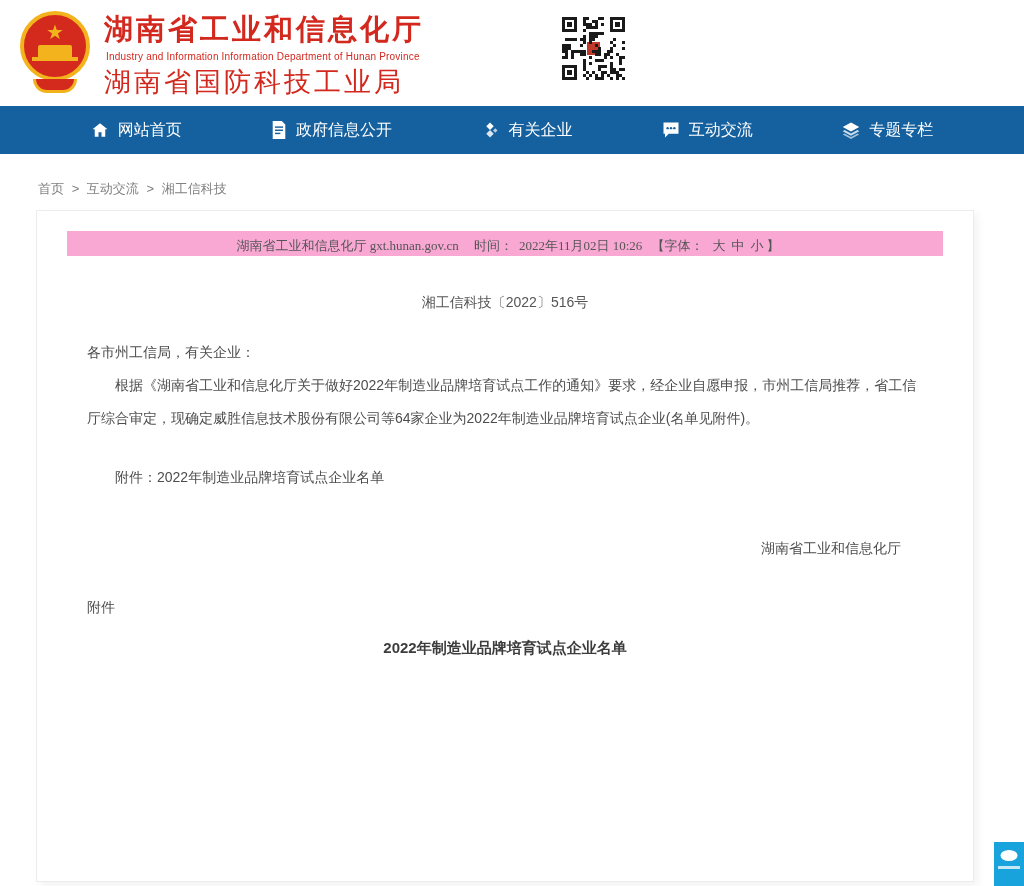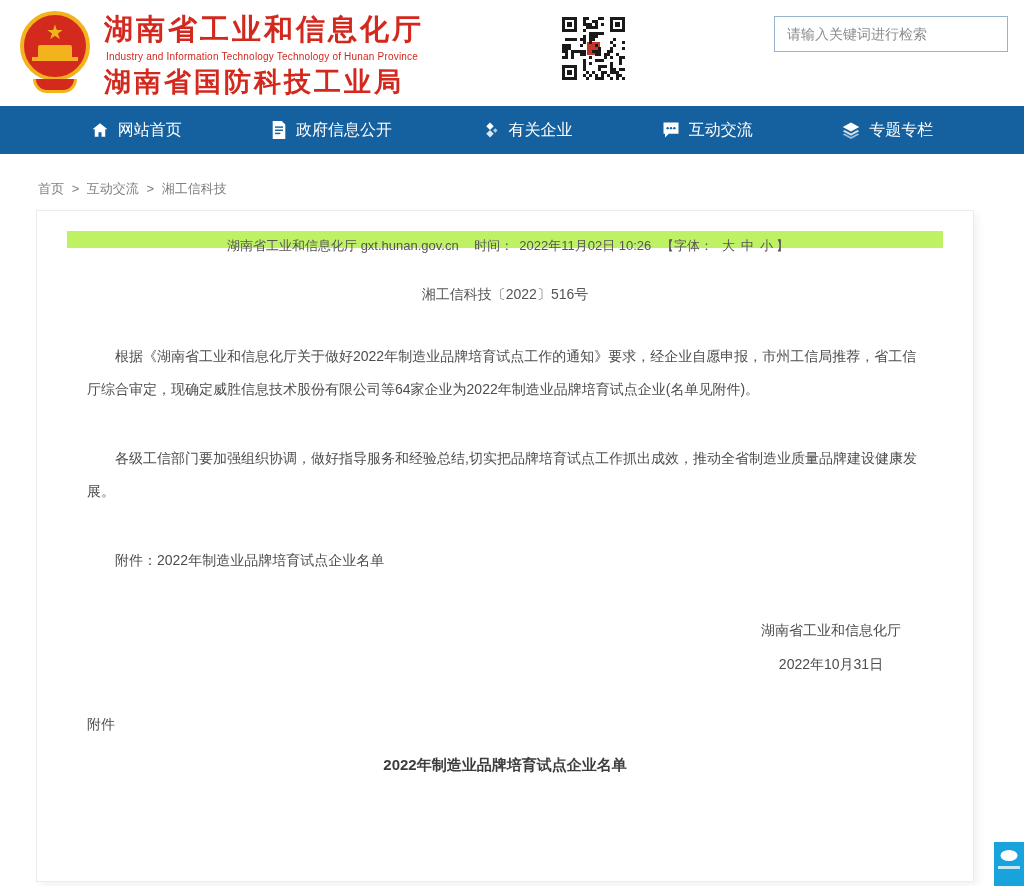--- a/index.html
+++ b/index.html
@@ -16,21 +16,21 @@
                   color:#f2b31c; font-size:20px; line-height:20px; }
   .emblem .gate { position:absolute; left:50%; top:36px; transform:translateX(-50%);
                   width:34px; height:12px; background:#f2b31c; border-radius:2px 2px 0 0; }
   .emblem .gate:before { content:""; position:absolute; left:-6px; top:12px; width:46px; height:4px; background:#f2b31c; }
   .emblem .base { position:absolute; left:50%; bottom:2px; transform:translateX(-50%);
                   width:44px; height:14px; background:#d42a1e; border:3px solid #f2b31c; border-top:none;
                   border-radius:0 0 22px 22px; }
   .org-titles { position:absolute; left:104px; top:10px; color:#d2281e; }
   .org-cn1 { font-size:29px; font-weight:bold; letter-spacing:3px; }
   .org-en  { font-size:10px; letter-spacing:0.2px; margin:1px 0 2px 2px; }
-  .org-cn2 { font-size:27px; font-weight:bold; letter-spacing:3px; }
+  .org-cn2 { font-size:27px; font-weight:normal; letter-spacing:3px; }
 
   .qr { position:absolute; left:560px; top:15px; width:67px; height:67px; background:#fff; border:2px solid #fff; }
   .qr-pattern { position:relative; width:63px; height:63px; background:#fff; }
   .qr-pattern i { position:absolute; width:3px; height:3px; background:#1a1a1a; }
   .finder { position:absolute; width:15px; height:15px; border:3px solid #1a1a1a; background:#fff; }
   .finder:after { content:""; position:absolute; left:2px; top:2px; width:5px; height:5px; background:#1a1a1a; }
   .finder.tl { left:0; top:0; } .finder.tr { right:0; top:0; } .finder.bl { left:0; bottom:0; }
   .qr-badge { position:absolute; left:24px; top:24px; width:15px; height:15px; background:#c0392b; border:1px solid #fff; }
 
   .header-right { position:absolute; right:12px; top:16px; width:238px; }
@@ -50,28 +50,28 @@
 
   
   .breadcrumb { margin:26px 0 12px 38px; font-size:13px; color:#808080; }
   .breadcrumb span { margin-right:4px; }
 
   
   .card { position:relative; margin:0 50px 0 36px; background:#fff; border:1px solid #ececec;
           box-shadow:4px 4px 8px rgba(0,0,0,0.05); min-height:672px; padding-bottom:0; }
   .doc-title { padding-top:28px; text-align:center; font-size:21px; font-weight:bold;
                color:#3f79ae; letter-spacing:1px; }
-  .meta-bar { margin:20px 30px 0; background:#bef264; height:17px; line-height:29px;
-              text-align:center; font-size:13px; color:#555; white-space:nowrap; }
+  .meta-bar { margin:20px 30px 0; background:#f9a8d4; height:25px; line-height:29px;
+              text-align:center; font-size:13px; color:#555; white-space:nowrap;font-family:Liberation Serif, serif; }
   .meta-bar .seg { margin:0 6px; }
   .meta-bar .fsize { margin:0 3px; cursor:pointer; }
   .doc-number { margin-top:38px; text-align:center; font-size:14px; color:#555; }
 
   .doc-body { margin-top:24px; padding:0 50px; font-size:14px; color:#4d4d4d; line-height:2.35; }
-  .doc-body p.indent { text-indent:2em;margin-top:36px; }
+  .doc-body p.indent { text-indent:2em; }
   .attachment-line { margin-top:26px; }
 
   .signature { margin-top:38px; text-align:right; padding-right:22px; }
   .signature .sig-inner { display:inline-block; text-align:center; line-height:2.4;
                           font-size:14px; color:#4d4d4d; }
 
   .appendix-label { margin-top:26px; font-size:14px; color:#4d4d4d; }
   .appendix-title { margin-top:6px; text-align:center; font-size:15px; font-weight:bold; color:#3d3d3d; }
 
   
@@ -86,21 +86,21 @@
 
 <div class="header">
   <div class="emblem">
     <div class="ring"></div>
     <div class="star">★</div>
     <div class="gate"></div>
     <div class="base"></div>
   </div>
   <div class="org-titles">
     <div class="org-cn1">湖南省工业和信息化厅</div>
-    <div class="org-en">Industry and Information Technology Technology of Hunan Province</div>
+    <div class="org-en">Industry and Information Information Department of Hunan Province</div>
     <div class="org-cn2">湖南省国防科技工业局</div>
   </div>
 
   <div class="qr">
     <div class="qr-pattern">
       <div class="finder tl"></div>
       <div class="finder tr"></div>
       <div class="finder bl"></div>
       <div class="qr-badge"></div>
     <i style="left: 21px; top: 0px;"></i>
@@ -221,21 +221,20 @@
         <i style="left: 33px; top: 60px;"></i>
         <i style="left: 36px; top: 60px;"></i>
         <i style="left: 39px; top: 60px;"></i>
         <i style="left: 48px; top: 60px;"></i>
         <i style="left: 54px; top: 60px;"></i>
         <i style="left: 60px; top: 60px;"></i>
       </div>
   </div>
 
   <div class="header-right">
-    <input class="search-box" type="text" placeholder="请输入关键词进行检索" style="">
   </div>
 </div>
 
 <div class="nav">
   <div class="nav-item">
     <span>
       <svg width="18" height="18" viewBox="0 0 24 24">
           <path fill="#fff" d="M12 3 22 11h-3v10h-5v-6h-4v6H5V11H2Z"></path>
         </svg>
     </span>
@@ -297,28 +296,27 @@
 
   <div class="meta-bar">
     <span class="seg">湖南省工业和信息化厅 gxt.hunan.gov.cn</span>
     <span class="seg">时间：</span><span>2022年11月02日 10:26</span>
     <span class="seg">【字体：</span><span class="fsize">大</span><span class="fsize">中</span><span class="fsize">小</span><span>】</span>
   </div>
 
   <div class="doc-number">湘工信科技〔2022〕516号</div>
 
   <div class="doc-body">
+    <p>各市州工信局，有关企业：</p>
     <p class="indent">根据《湖南省工业和信息化厅关于做好2022年制造业品牌培育试点工作的通知》要求，经企业自愿申报，市州工信局推荐，省工信厅综合审定，现确定威胜信息技术股份有限公司等64家企业为2022年制造业品牌培育试点企业(名单见附件)。</p>
-    <p class="indent">各级工信部门要加强组织协调，做好指导服务和经验总结,切实把品牌培育试点工作抓出成效，推动全省制造业质量品牌建设健康发展。</p>
     <p class="indent attachment-line">附件：2022年制造业品牌培育试点企业名单</p>
 
     <div class="signature">
       <div class="sig-inner">
         <div>湖南省工业和信息化厅</div>
-        <div>2022年10月31日</div>
       </div>
     </div>
 
     <div class="appendix-label">附件</div>
     <div class="appendix-title">2022年制造业品牌培育试点企业名单</div>
 
   </div>
 </div>
 
 <div class="corner-widget"></div>

